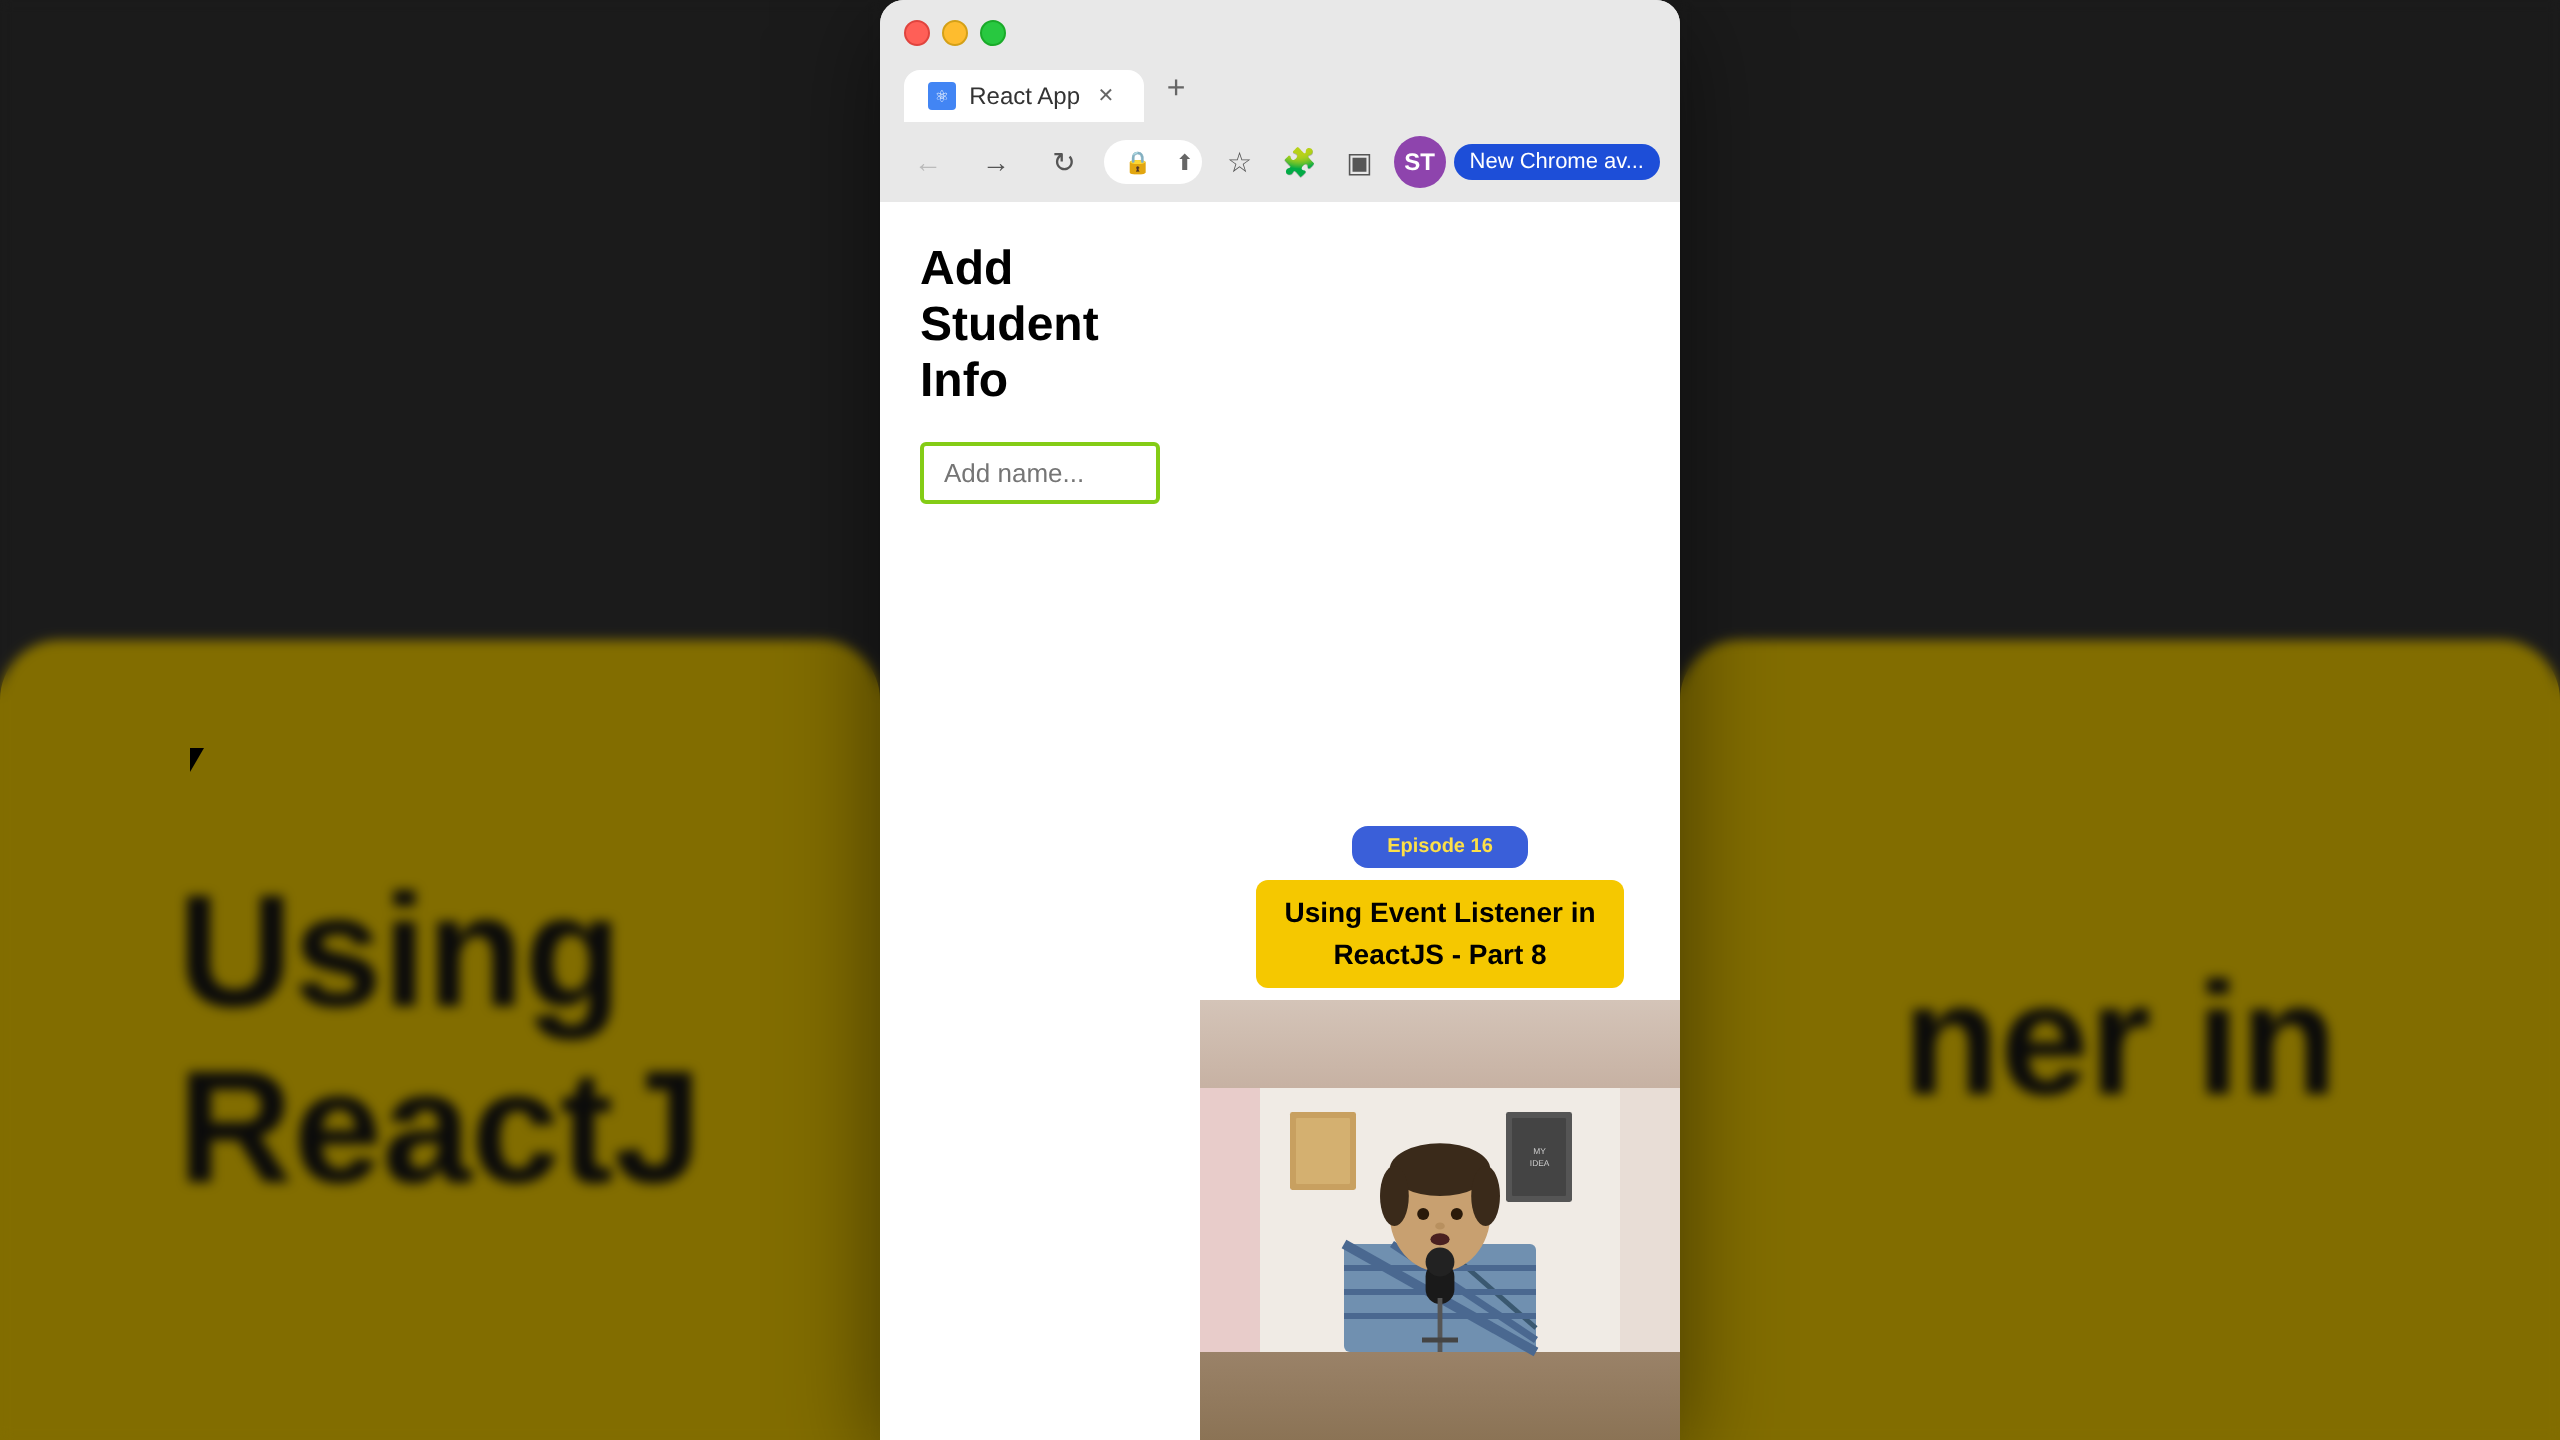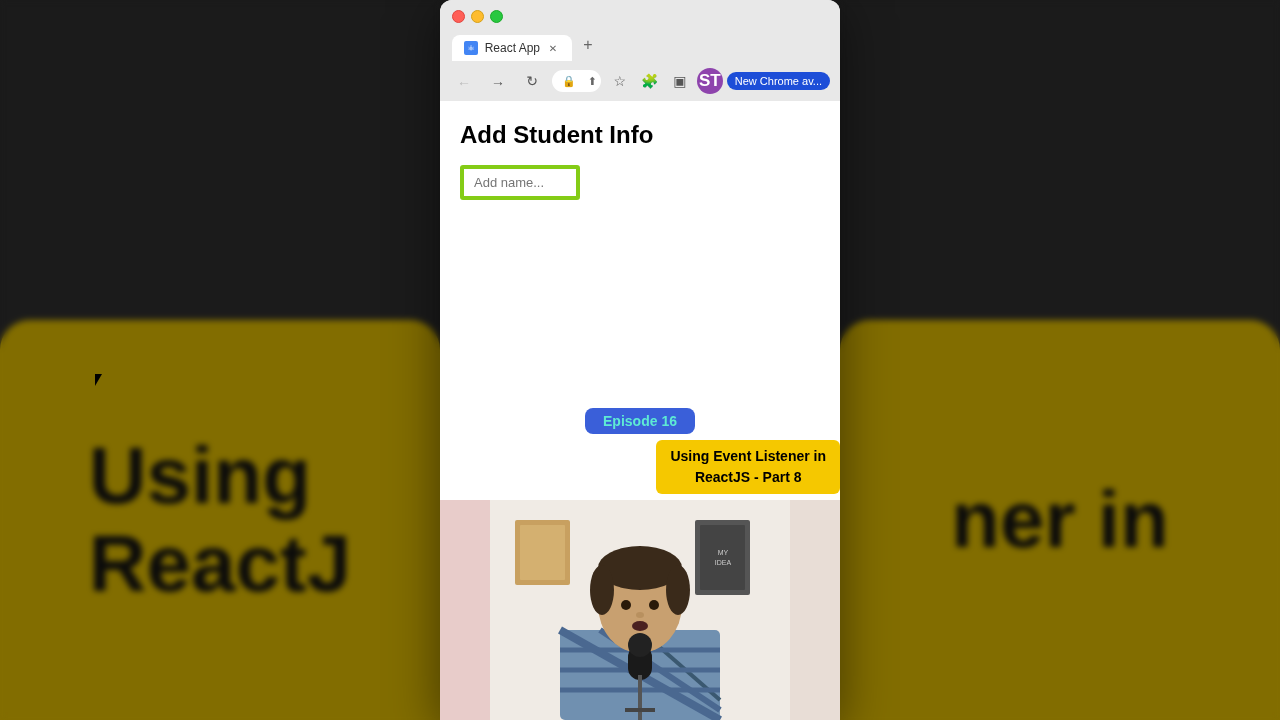--- a/index.html
+++ b/index.html
@@ -223,54 +223,53 @@
       border-radius: 4px;
     }
     .profile-btn {
       width: 26px;
       height: 26px;
       border-radius: 50%;
       background: #8e44ad;
       display: flex;
       align-items: center;
       justify-content: center;
-      font-size: 17px;
+      font-size: 12px;
       color: white;
       font-weight: bold;
     }
     .new-chrome-btn {
       background: #1d4ed8;
       color: white;
       border-radius: 12px;
       padding: 3px 8px;
       font-size: 11px;
       white-space: nowrap;
       cursor: pointer;
     }
 
     
     .page-content {
       background: white;
       flex: 1;
       overflow-y: auto;
       display: flex;
-      flex-direction: column;
     }
     .page-inner {
       padding: 20px 20px;
       flex: 1;
     }
     .page-heading {
       font-size: 24px;
       font-weight: 700;
       color: #000;
       margin-bottom: 16px;
     }
     .name-input {
-      border: 4px solid #84cc16;
+      border: 2px solid #84cc16;
       border-radius: 3px;
       padding: 6px 10px;
       font-size: 13px;
       color: #999;
       width: 120px;
       outline: none;
     }
     .video-thumbnail {
       width: 100%;
       height: 220px;
@@ -377,24 +376,24 @@
 
   <div class="page-content">
     <div class="page-inner">
       <h1 class="page-heading">Add Student Info</h1>
       <input class="name-input" type="text" placeholder="Add name..." style="">
     </div>
 
     <div style="position: relative; margin-top: auto;">
 
       <div style="display:flex; justify-content:center; margin-bottom: 6px; position:relative; z-index:10;">
-        <div style="background:#3a5fd9; color:#5eead4; font-weight:700; font-size:14px; padding:5px 18px; border-radius:8px; display:inline-block;">Episode 16</div>
+        <div style="background:#3a5fd9; color:#fde047; font-weight:700; font-size:10px; padding:5px 18px; border-radius:8px; display:inline-block;">Episode 16</div>
       </div>
 
-      <div style="display:flex; justify-content:flex-end; margin-bottom: 6px; position:relative; z-index:10;">
+      <div style="display:flex; justify-content:center; margin-bottom: 6px; position:relative; z-index:10;">
         <div style="background:#f5c800; color:#000; font-weight:900; font-size:14px; padding:6px 14px; border-radius:6px; text-align:center; line-height:1.5;">
           <span>Using Event Listener in</span><br>
           <span>ReactJS - Part 8</span>
         </div>
       </div>
 
       <div class="video-thumbnail">
         
         <svg width="100%" height="100%" viewBox="0 0 400 220" xmlns="http://www.w3.org/2000/svg">
 

